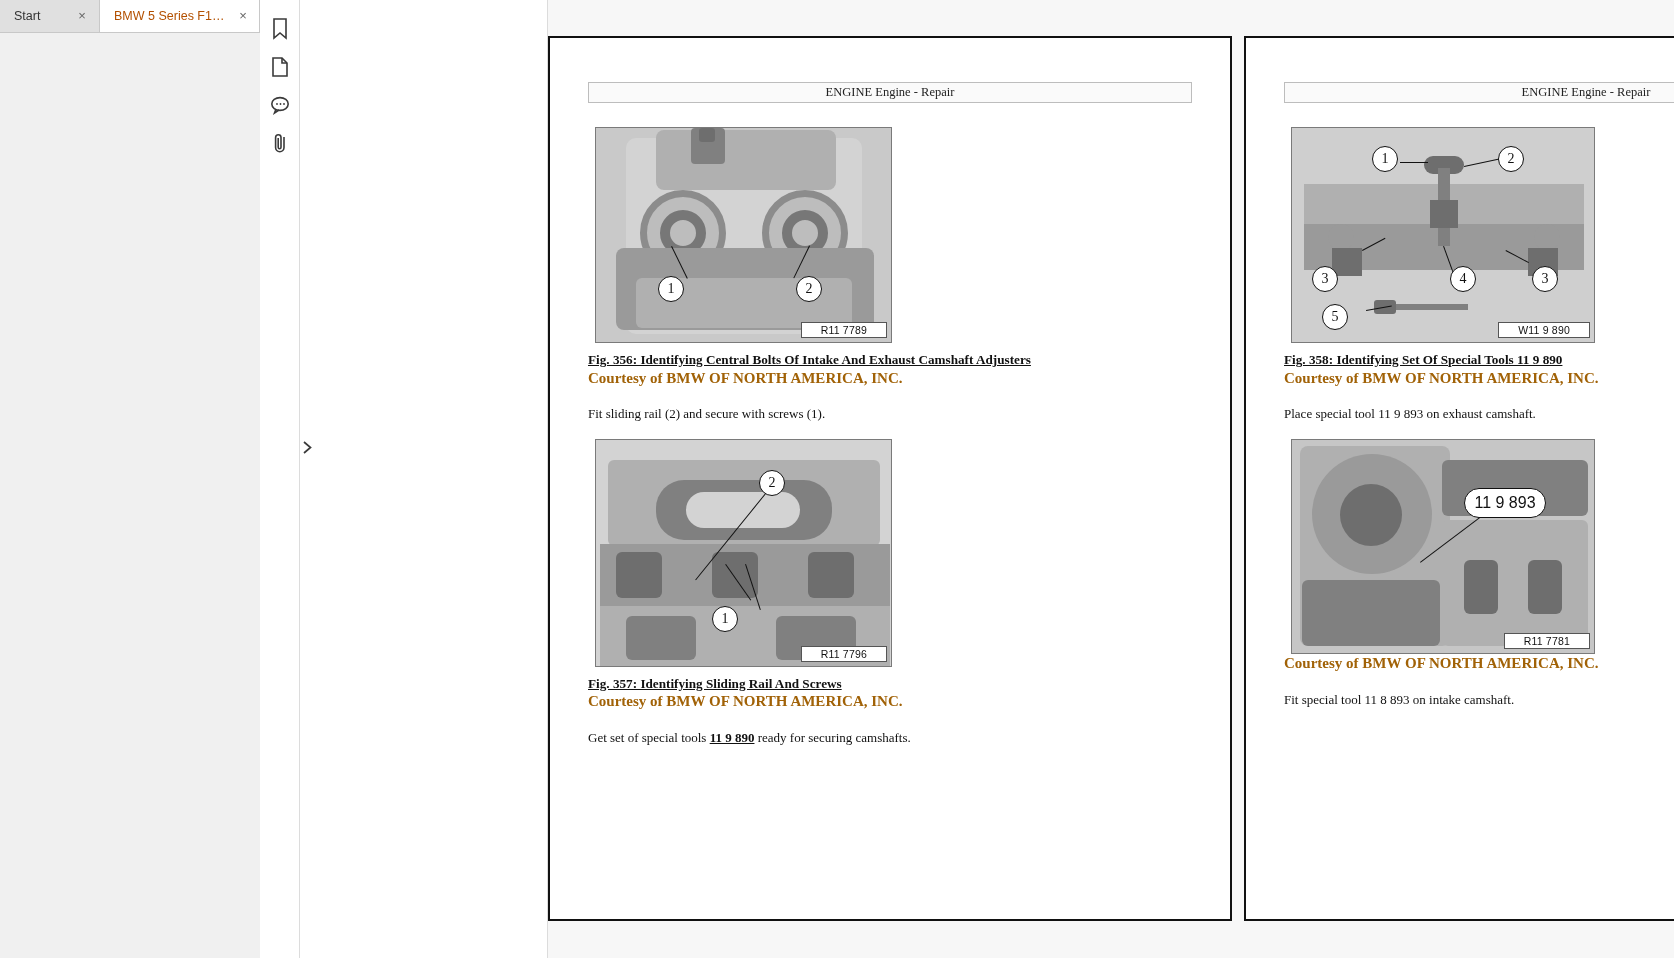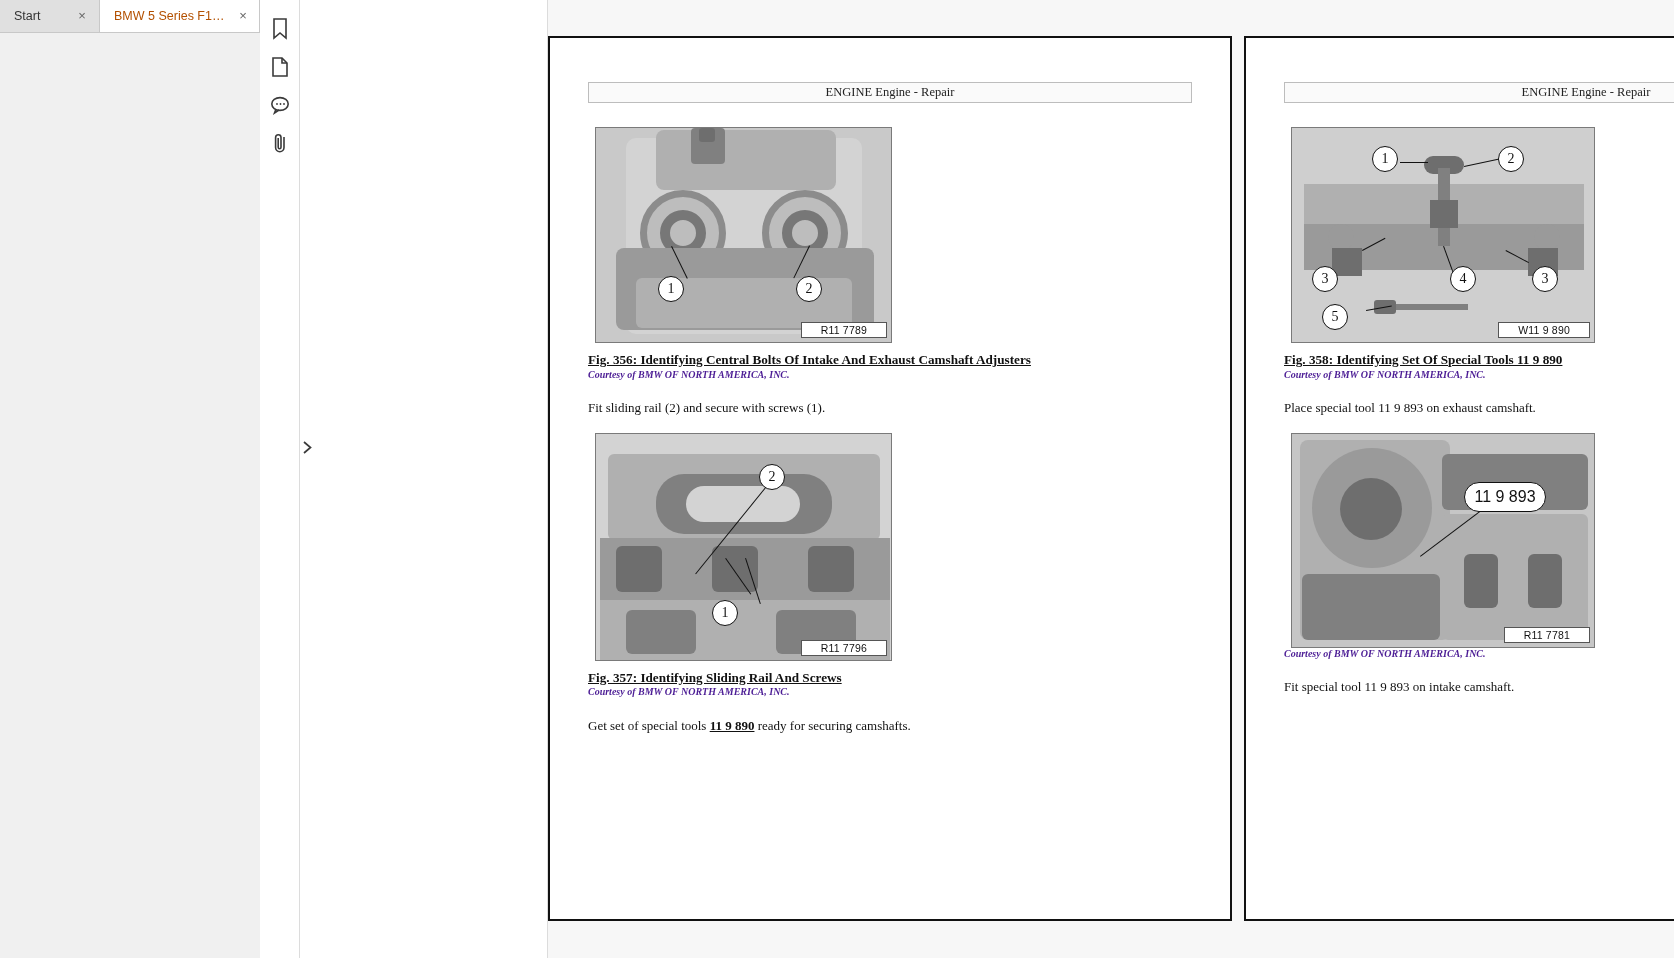--- a/index.html
+++ b/index.html
@@ -181,25 +181,24 @@
     font-family: "Liberation Serif", serif;
     font-size: 13.2px;
     font-weight: bold;
     color: #111;
     text-decoration: underline;
     margin-top: 9px;
     line-height: 1.25;
   }
   .fig-courtesy {
     font-family: "Liberation Serif", serif;
-    font-size: 10px;
+    font-size: 15px;
     font-weight: bold;
-    color: #4c1d95;
+    color: #a16207;
     line-height: 1.25;
-    font-style: italic;
   }
   .para {
     font-family: "Liberation Serif", serif;
     font-size: 13px;
     color: #111;
     margin: 18px 0 0 0;
     line-height: 1.35;
   }
   .link {
     text-decoration: underline;
@@ -438,21 +437,21 @@
             <div class="art blk5" style="left:236px;top:120px;width:34px;height:54px;border-radius:6px;"></div>
             <div class="art blk3" style="left:10px;top:140px;width:138px;height:66px;border-radius:6px;"></div>
             <div class="lead" style="left:128px;top:122px;width:86px;transform:rotate(-37deg);"></div>
             <div class="callout wide" style="left:172px;top:48px;">11 9 893</div>
             <div class="fig-code">R11 7781</div>
           </div>
           <div class="fig-courtesy">Courtesy of BMW OF NORTH AMERICA, INC.</div>
         </div>
 
         <p class="para">
-          <span>Fit special tool 11 9 893 on intake camshaft.</span>
+          <span>Fit special tool 11 8 893 on intake camshaft.</span>
         </p>
       </div>
 
     </div>
   </div>
 
   <div class="bottombar">
     <div class="nav-btn">
       <svg width="16" height="16" viewBox="0 0 16 16">
           <path d="M7.5 3 L3 8 l4.5 5 M13 3 L8.5 8 l4.5 5" fill="none" stroke="currentColor" stroke-width="1.8"></path>

